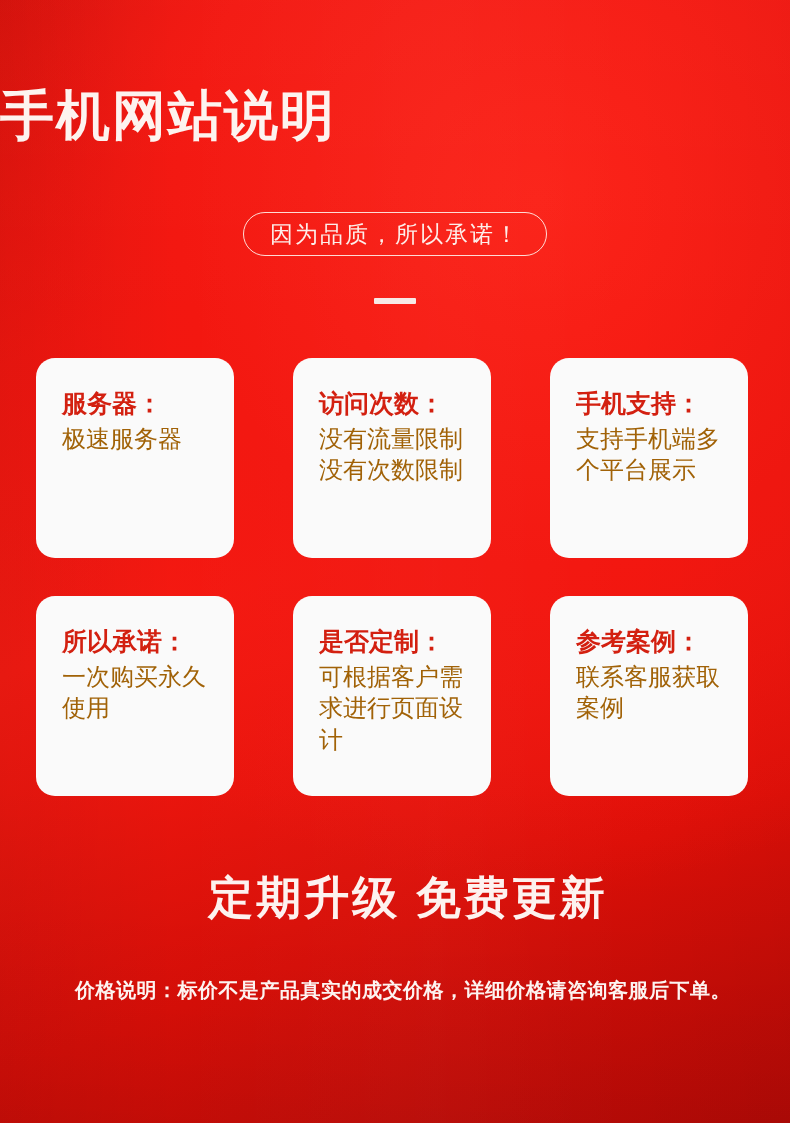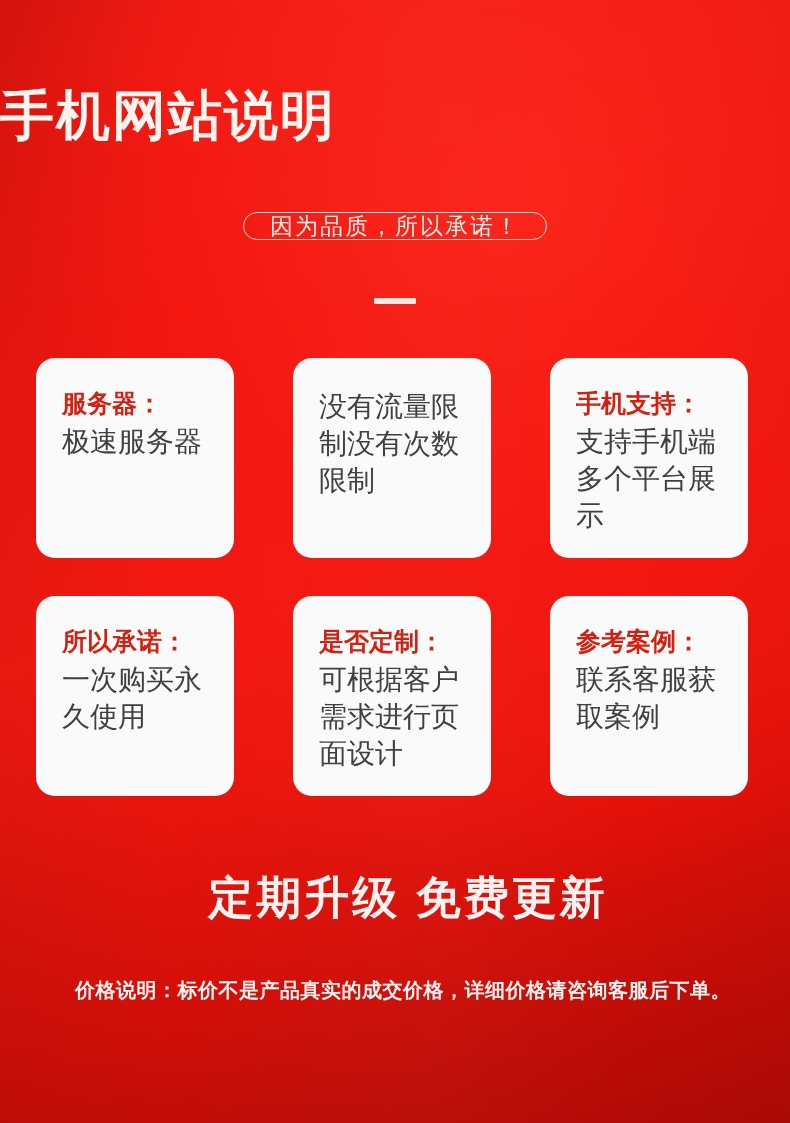--- a/index.html
+++ b/index.html
@@ -47,21 +47,21 @@
     letter-spacing: 2px;
     line-height: 1.15;
     white-space: nowrap;
   }
 
   .subtitle-pill {
     position: absolute;
     left: 50%;
     transform: translateX(-50%);
     top: 212px;
-    height: 28px;
+    height: 44px;
     padding: 0 26px;
     border: 1.6px solid rgba(255,235,230,0.92);
     border-radius: 24px;
     display: flex;
     align-items: center;
     justify-content: center;
     color: #fdeeea;
     font-size: 23px;
     letter-spacing: 2px;
     white-space: nowrap;
@@ -103,22 +103,22 @@
     color: #d32010;
     font-size: 25px;
     font-weight: 700;
     line-height: 1.22;
     letter-spacing: 0px;
     margin-bottom: 4px;
     white-space: nowrap;
   }
 
   .card-body {
-    color: #404040;
-    font-size: 28px;
+    color: #a16207;
+    font-size: 24px;
     font-weight: 400;
     line-height: 1.33;
     letter-spacing: 0px;
     word-break: break-all;
   }
 
   .tagline {
     position: absolute;
     left: 0;
     right: 0;
@@ -161,20 +161,21 @@
   <div class="divider"></div>
 
   <div class="cards">
 
     <div class="card">
       <div class="card-heading">服务器：</div>
       <div class="card-body">极速服务器</div>
     </div>
 
     <div class="card">
+      <div class="card-heading">访问次数：</div>
       <div class="card-body">没有流量限制没有次数限制</div>
     </div>
 
     <div class="card">
       <div class="card-heading">手机支持：</div>
       <div class="card-body">支持手机端多个平台展示</div>
     </div>
 
     <div class="card">
       <div class="card-heading">所以承诺：</div>

